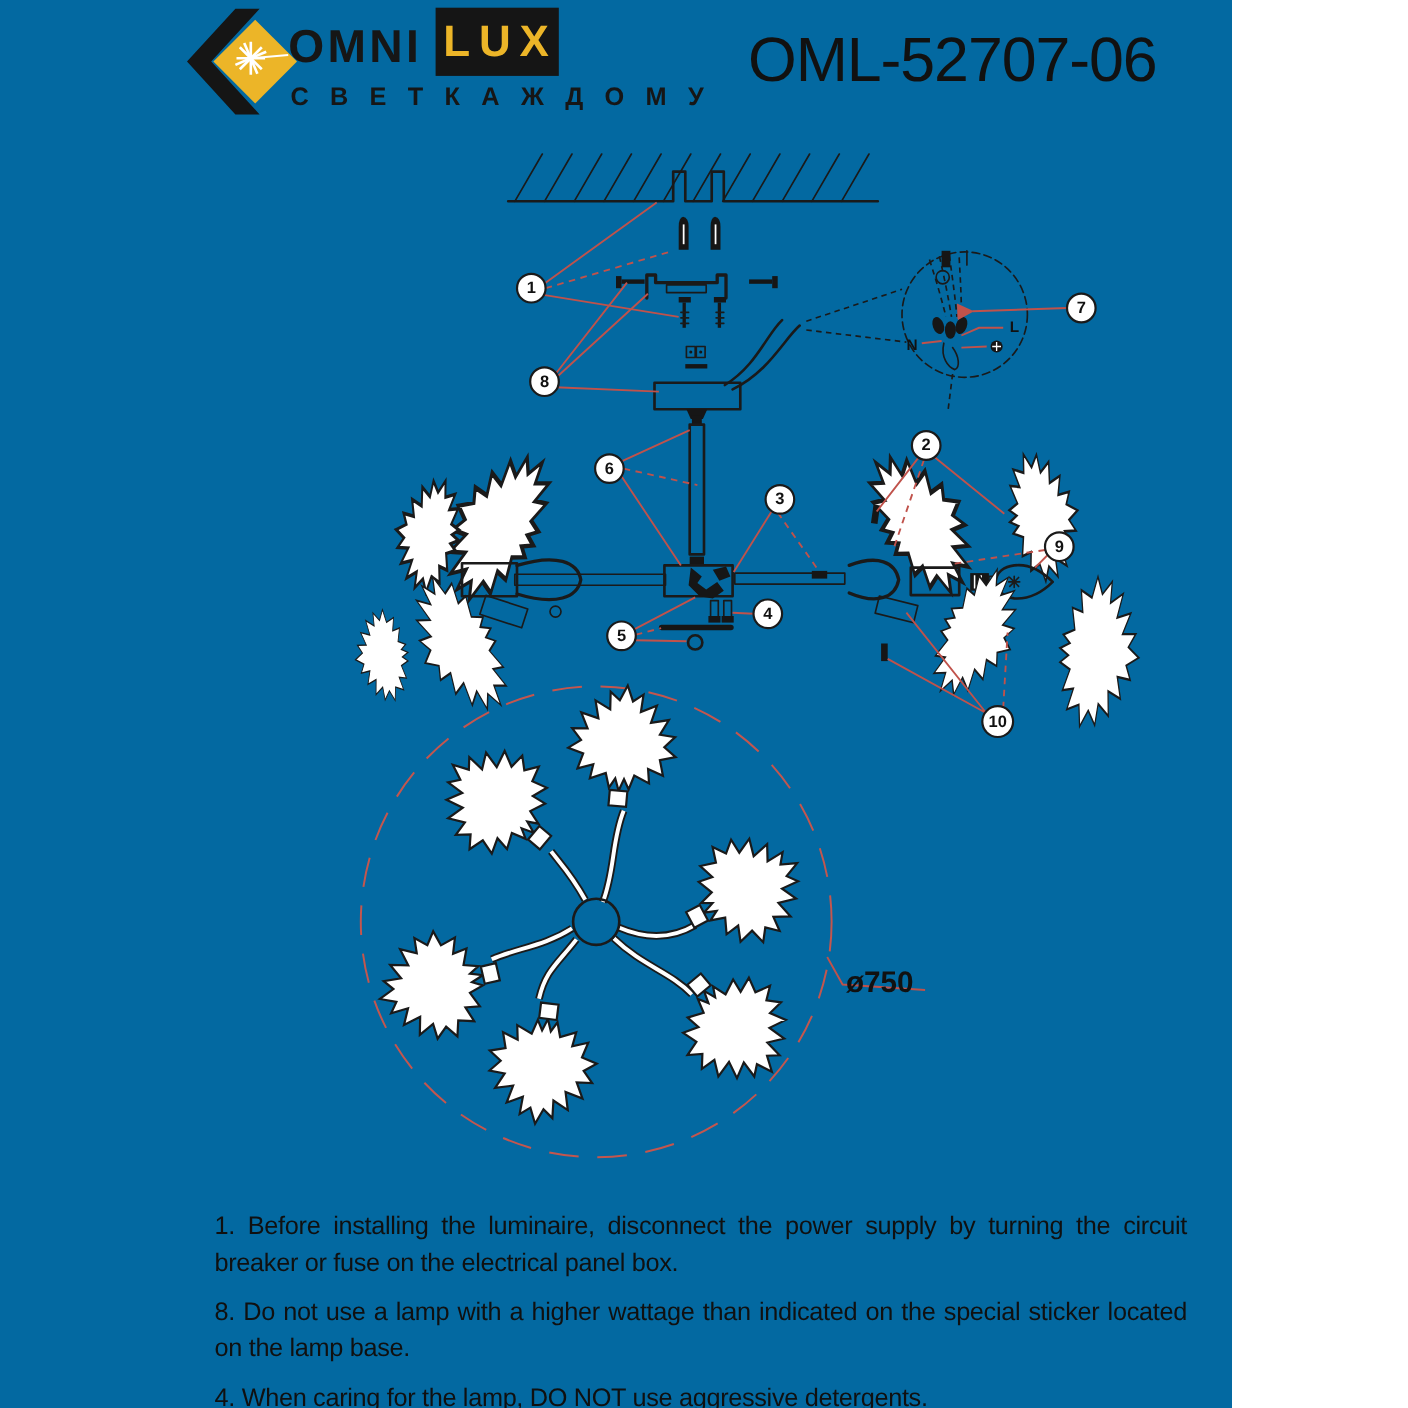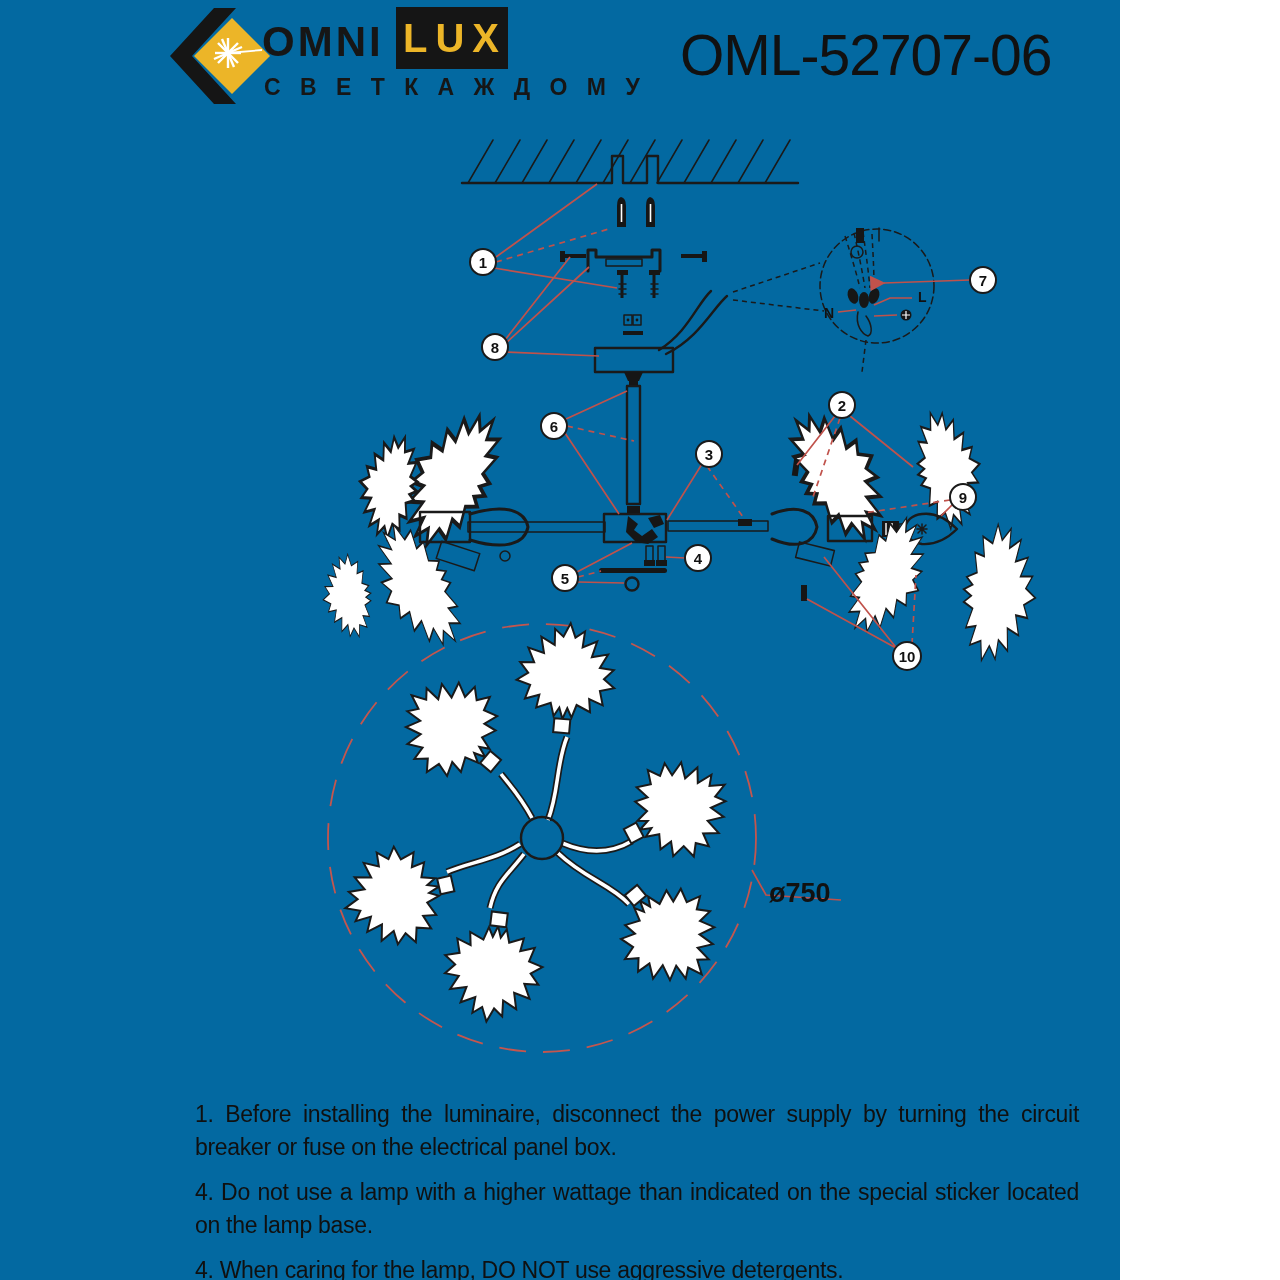--- a/index.html
+++ b/index.html
@@ -322,17 +322,17 @@
 
       <g>
         <path class="red" d="M752,870 L766,895 L841,900"></path>
         <text x="769" y="902" class="dim">ø750</text>
       </g>
     </g>
   </svg>
 
   <div class="instructions">
     <p>1. Before installing the luminaire, disconnect the power supply by turning the circuit breaker or fuse on the electrical panel box.</p>
-    <p>4. Do not use a lamp with a higher wattage than indicated on the special sticker located on the lamp base.</p>
+    <p>8. Do not use a lamp with a higher wattage than indicated on the special sticker located on the lamp base.</p>
     <p>4. When caring for the lamp, DO NOT use aggressive detergents.</p>
   </div>
 
 </div>
 
 </body></html>

